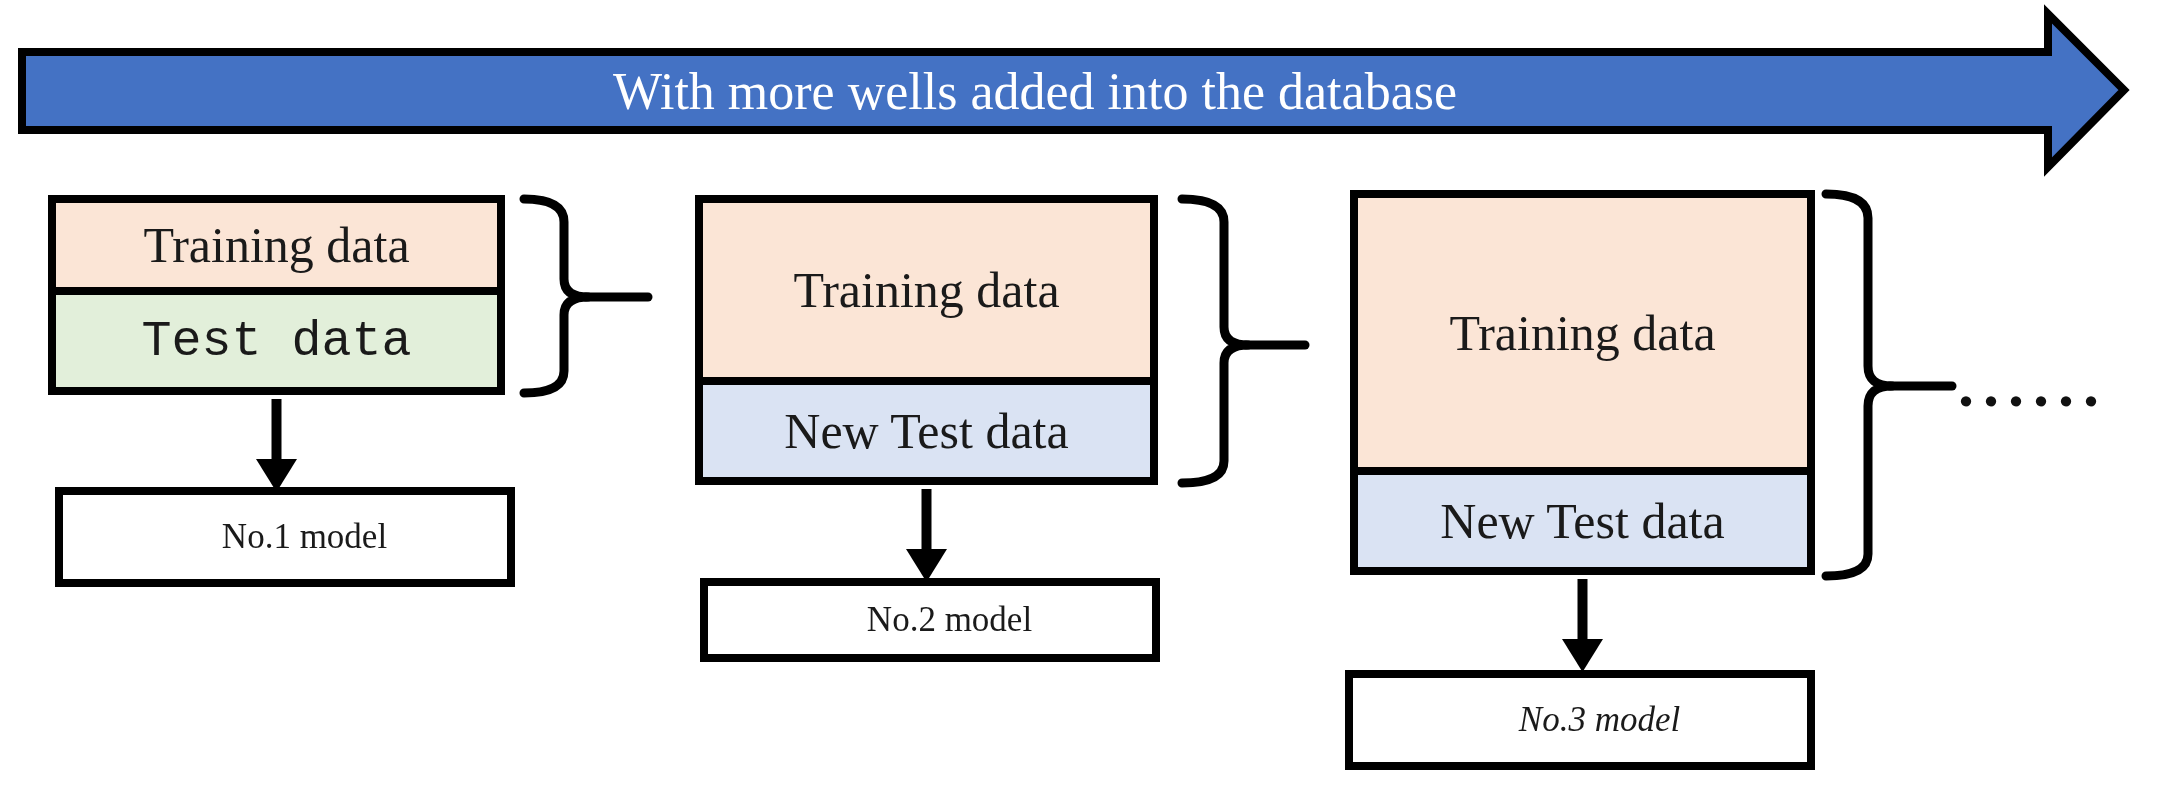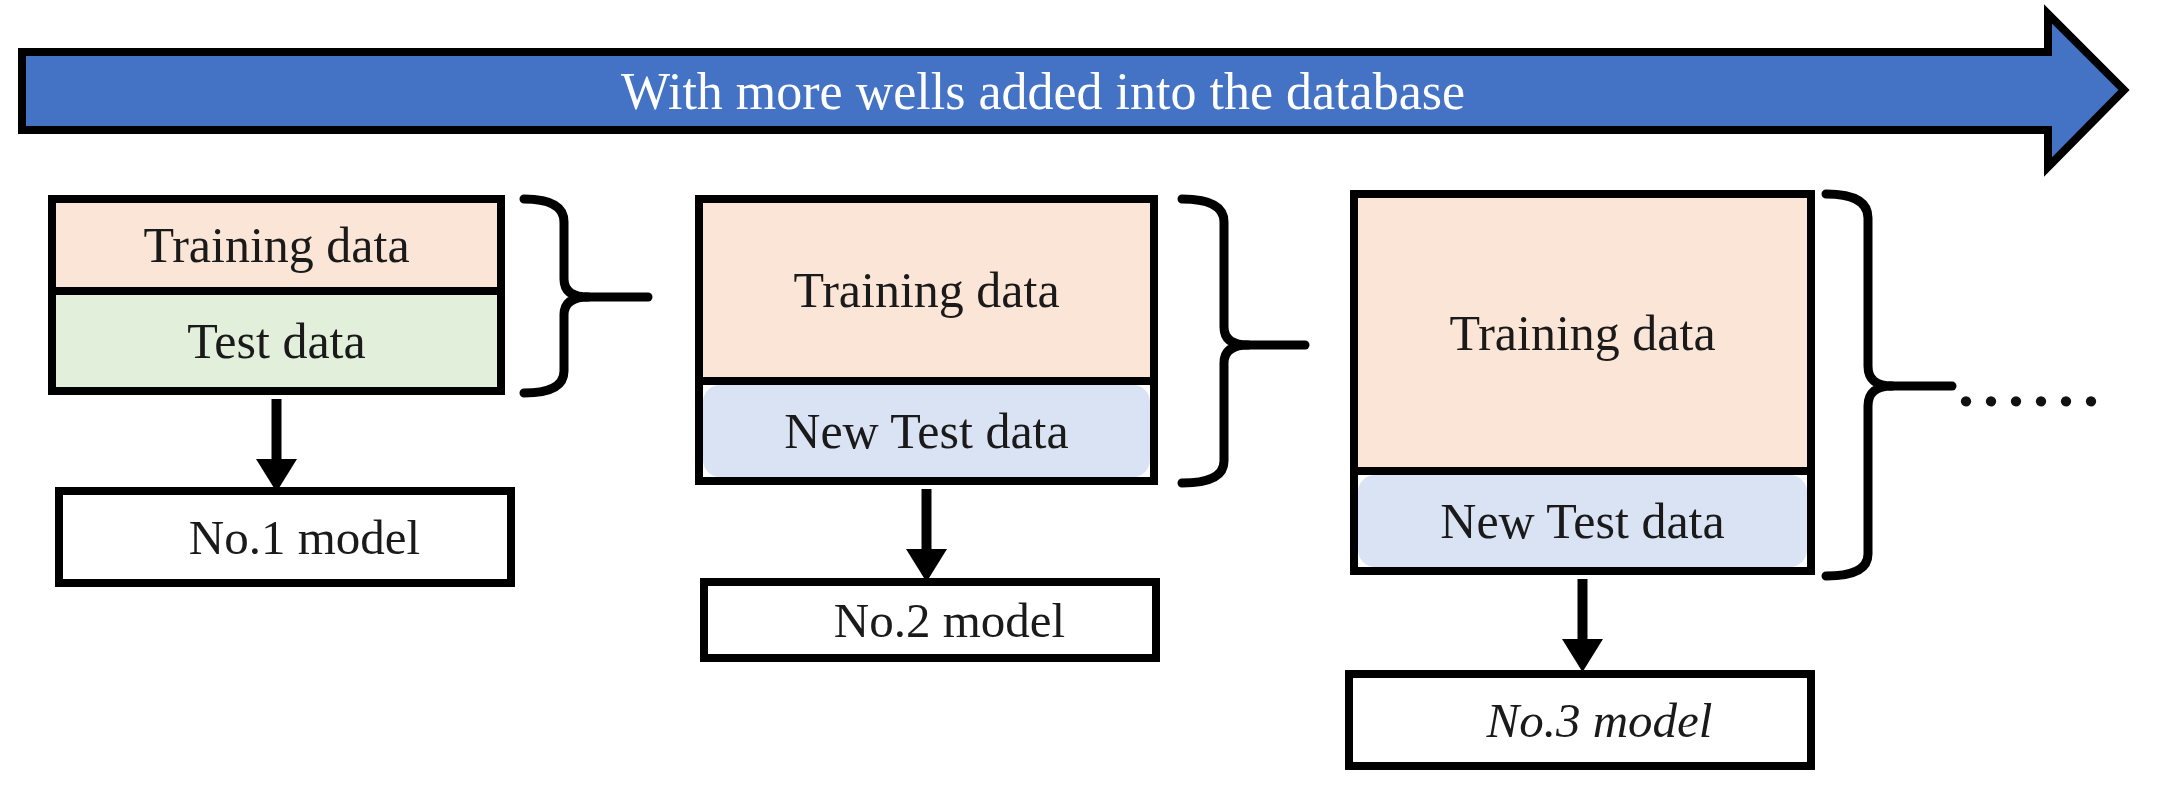--- a/index.html
+++ b/index.html
@@ -10,41 +10,41 @@
     font-family:"Liberation Serif", serif;
     overflow:hidden;
   }
   #shapes{position:absolute;left:0;top:0;width:2171px;height:809px;}
   .banner-poly{fill:var(--arrow_blue,#4472C4);stroke:var(--outline,#000);stroke-width:8;stroke-linejoin:miter;}
   .brace{fill:none;stroke:var(--outline,#000);stroke-width:9;stroke-linecap:round;stroke-linejoin:round;}
   .tail{stroke:var(--outline,#000);stroke-width:9;stroke-linecap:round;}
   .down-line{stroke:var(--outline,#000);stroke-width:10;}
   .down-head{fill:var(--outline,#000);}
   .banner-label{
-    position:absolute;left:30px;top:52px;width:2026px;height:78px;
+    position:absolute;left:22px;top:52px;width:2026px;height:78px;
     display:flex;align-items:center;justify-content:center;
     color:var(--banner_text,#fff);font-size:52px;white-space:nowrap;
   }
   .stack{
     position:absolute;box-sizing:border-box;
     border:8px solid var(--outline,#000);
     display:flex;flex-direction:column;
   }
   .row{
     box-sizing:border-box;display:flex;align-items:center;justify-content:center;
     font-size:50px;color:#1a1a1a;white-space:nowrap;
   }
   .row.training{background:var(--training_fill,#FBE5D6);border-bottom:8px solid var(--outline,#000);}
-  .row.test{background:var(--test_fill,#E2EFDA);flex:1;}
-  .row.newtest{background:var(--new_test_fill,#DAE3F3);flex:1;border-radius:17px;}
+  .row.test{background:var(--test_fill,#E2EFDA);flex:1;font-family:Liberation Mono, monospace;}
+  .row.newtest{background:var(--new_test_fill,#DAE3F3);flex:1;}
   .model-box{
     position:absolute;box-sizing:border-box;
     border:8px solid var(--outline,#000);background:var(--model_fill,#fff);
     display:flex;align-items:center;justify-content:center;
-    font-size:49px;color:#1a1a1a;white-space:nowrap;padding-left:39px;
+    font-size:35px;color:#1a1a1a;white-space:nowrap;padding-left:39px;
   }
   #g1-stack{left:48px;top:195px;width:457px;height:200px;}
   #g1-stack .training{height:92px;}
   #g2-stack{left:695px;top:195px;width:463px;height:290px;}
   #g2-stack .training{height:182px;}
   #g3-stack{left:1350px;top:190px;width:465px;height:385px;}
   #g3-stack .training{height:277px;}
   #g1-model{left:55px;top:487px;width:460px;height:100px;}
   #g2-model{left:700px;top:578px;width:460px;height:84px;}
   #g3-model{left:1345px;top:670px;width:470px;height:100px;font-style:italic;}

